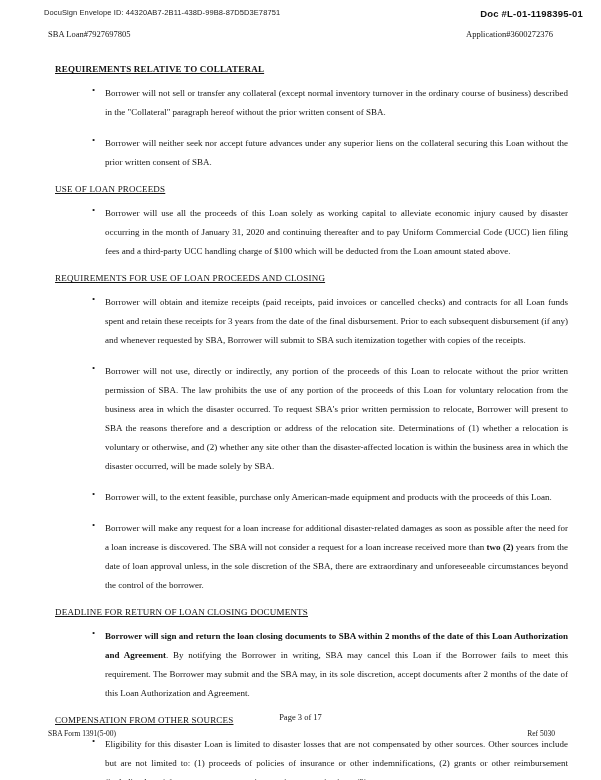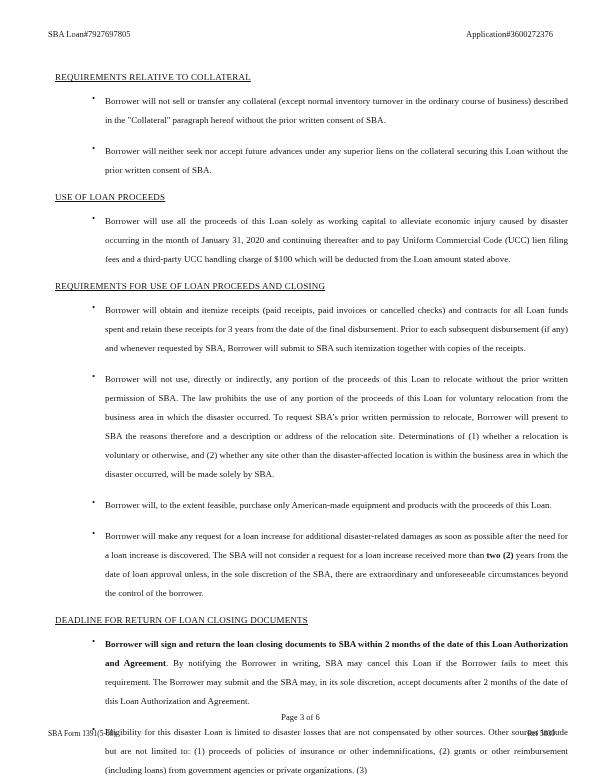--- a/index.html
+++ b/index.html
@@ -30,21 +30,21 @@
   .content{
     position:absolute;top:64px;left:55px;right:33px;
   }
   .heading{
     font-size:9px;
     text-decoration:underline;
     letter-spacing:0.2px;
     margin:8px 0 10px 0;
     white-space:nowrap;
   }
-  .section:first-child .heading{margin-top:8px;}
+  .section:first-child .heading{margin-top:0;font-weight:bold;}
   .bullet{
     display:flex;
     margin-bottom:12px;
   }
   .marker{
     flex:none;
     width:13px;
     margin-left:37px;
     font-size:9px;
     line-height:12.2px;
@@ -65,20 +65,24 @@
     position:absolute;top:729px;left:48px;right:46px;
     display:flex;justify-content:space-between;
     font-size:7.5px;color:#141414;gap:24px;
   }
 </style>
 </head>
 <body>
 
 <div class="page">
 
+  <div class="ds-header">
+    <span class="ds-envelope">DocuSign Envelope ID: 44320AB7-2B11-438D-99B8-87D5D3E78751</span>
+    <span class="ds-docnum">Doc #L-01-1198395-01</span>
+  </div>
 
   <div class="loan-header">
     <span>SBA Loan#7927697805</span>
     <span>Application#3600272376</span>
   </div>
 
   <div class="content" id="content">
       <div class="section">
         <div class="heading">REQUIREMENTS RELATIVE TO COLLATERAL</div>
         <div class="bullet">
@@ -117,27 +121,28 @@
         </div>
       </div>
       <div class="section">
         <div class="heading">DEADLINE FOR RETURN OF LOAN CLOSING DOCUMENTS</div>
         <div class="bullet">
           <span class="marker">•</span>
           <span class="btext"><b>Borrower will sign and return the loan closing documents to SBA within 2 months of the date of this Loan Authorization and Agreement</b><span>. By notifying the Borrower in writing, SBA may cancel this Loan if the Borrower fails to meet this requirement. The Borrower may submit and the SBA may, in its sole discretion, accept documents after 2 months of the date of this Loan Authorization and Agreement.</span></span>
         </div>
       </div>
       <div class="section">
+        <div class="heading">COMPENSATION FROM OTHER SOURCES</div>
         <div class="bullet">
           <span class="marker">•</span>
           <span class="btext"><span>Eligibility for this disaster Loan is limited to disaster losses that are not compensated by other sources. Other sources include but are not limited to: (1) proceeds of policies of insurance or other indemnifications, (2) grants or other reimbursement (including loans) from government agencies or private organizations. (3)</span></span>
         </div>
       </div>
     </div>
 
-  <div class="footer-page">Page 3 of 6</div>
+  <div class="footer-page">Page 3 of 17</div>
 
   <div class="footer-row">
     <span>SBA Form 1391(5-00)</span>
     <span>Ref 5030</span>
   </div>
 
 </div>
 
 </body></html>

